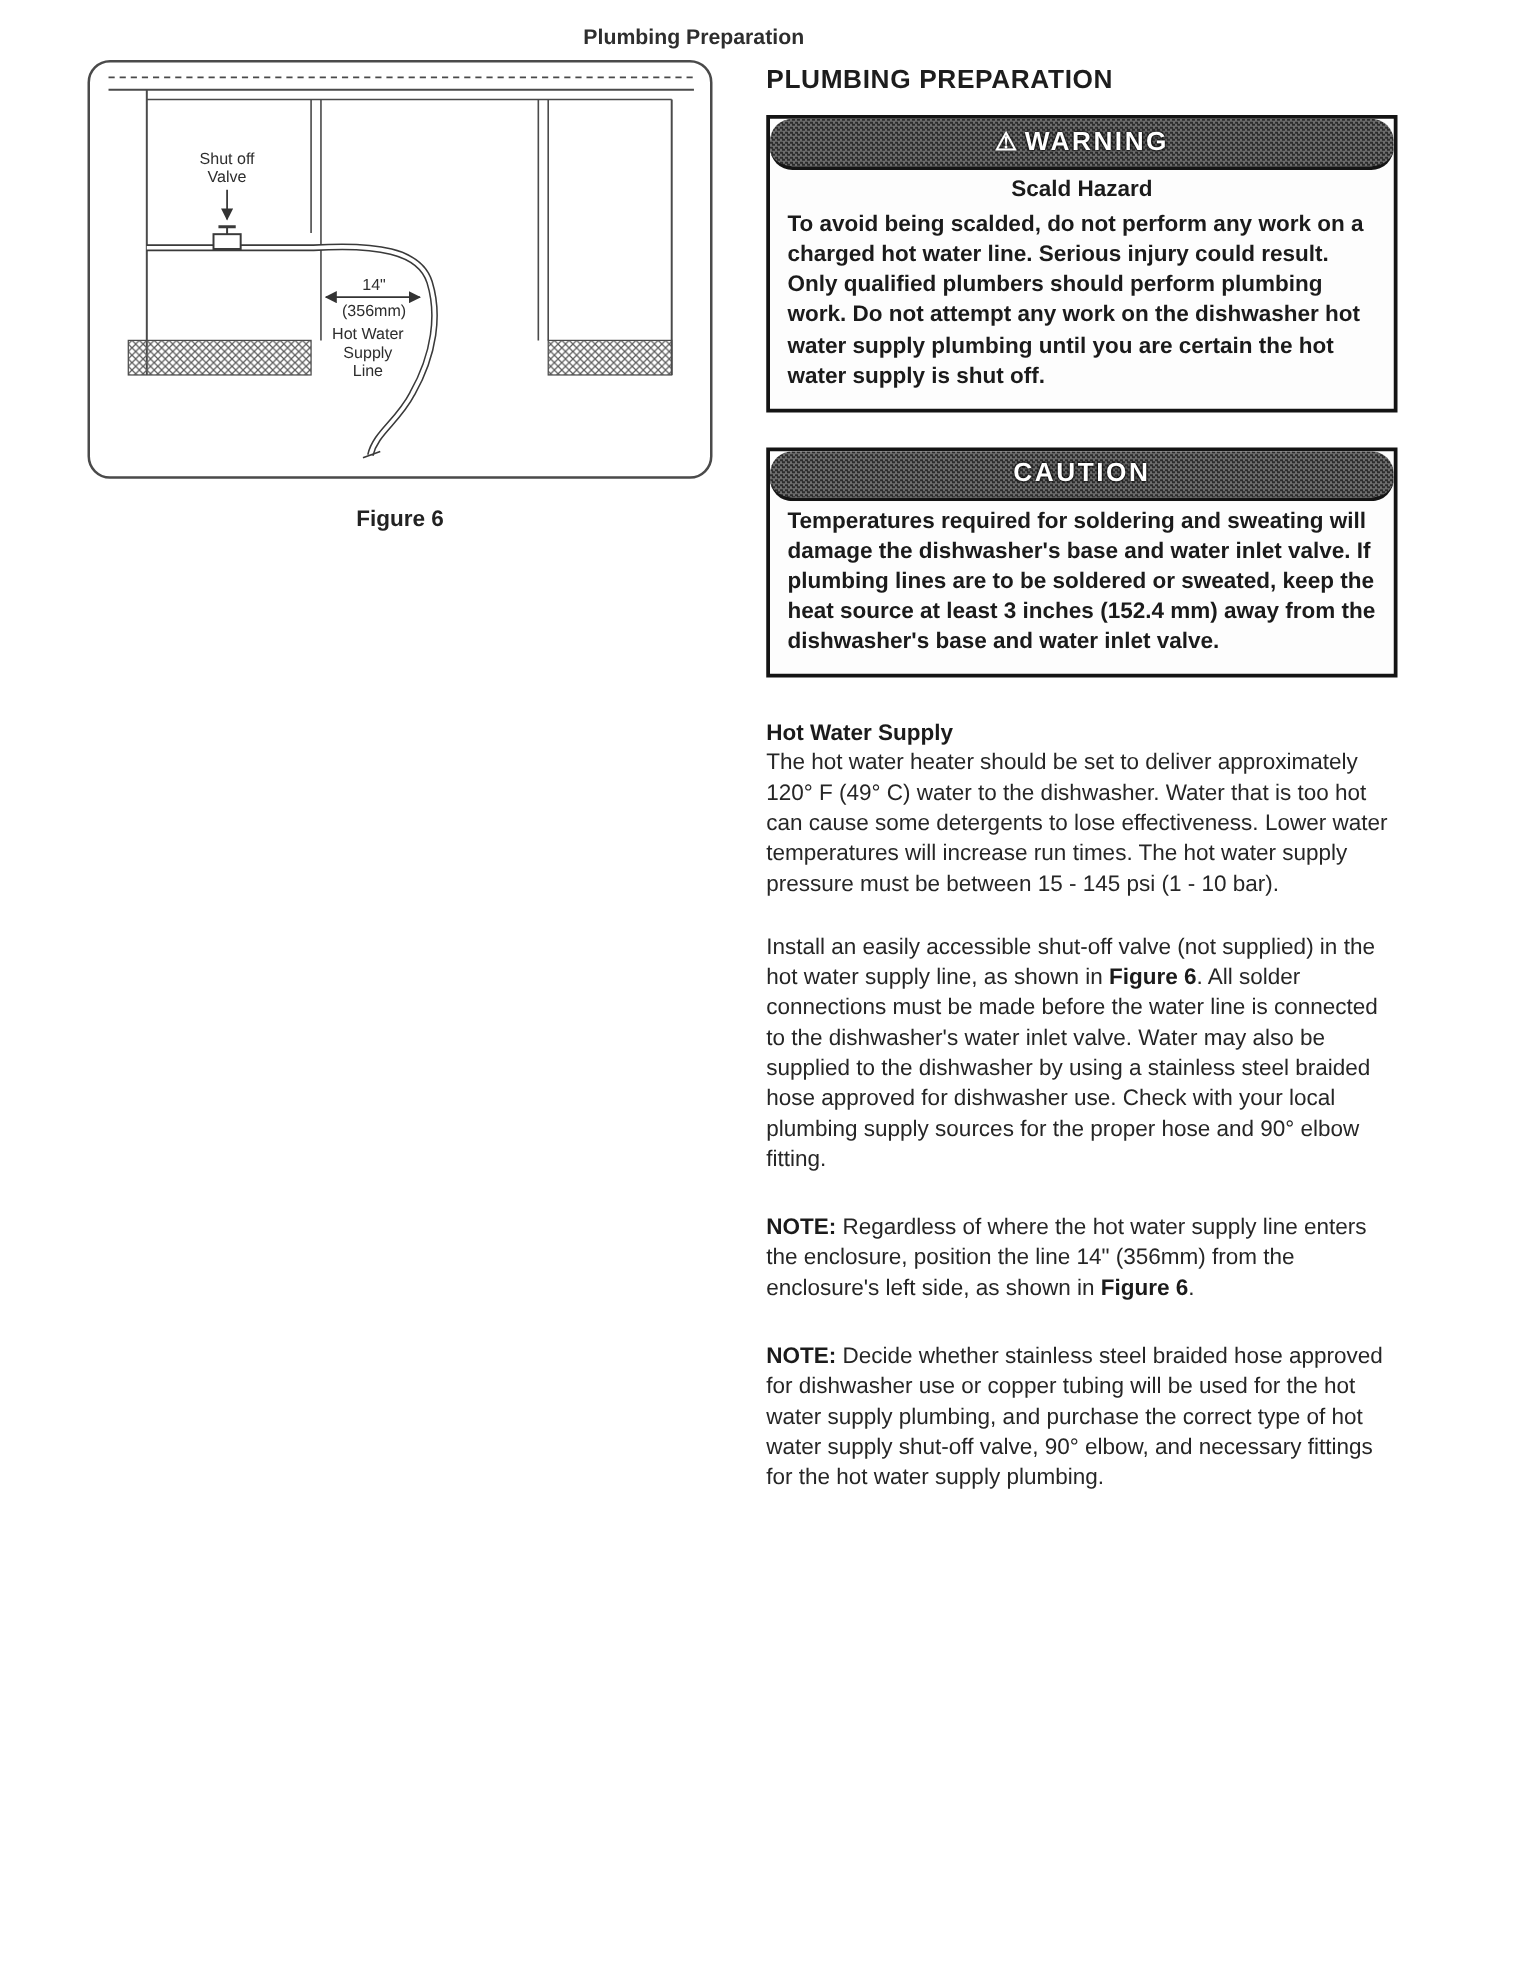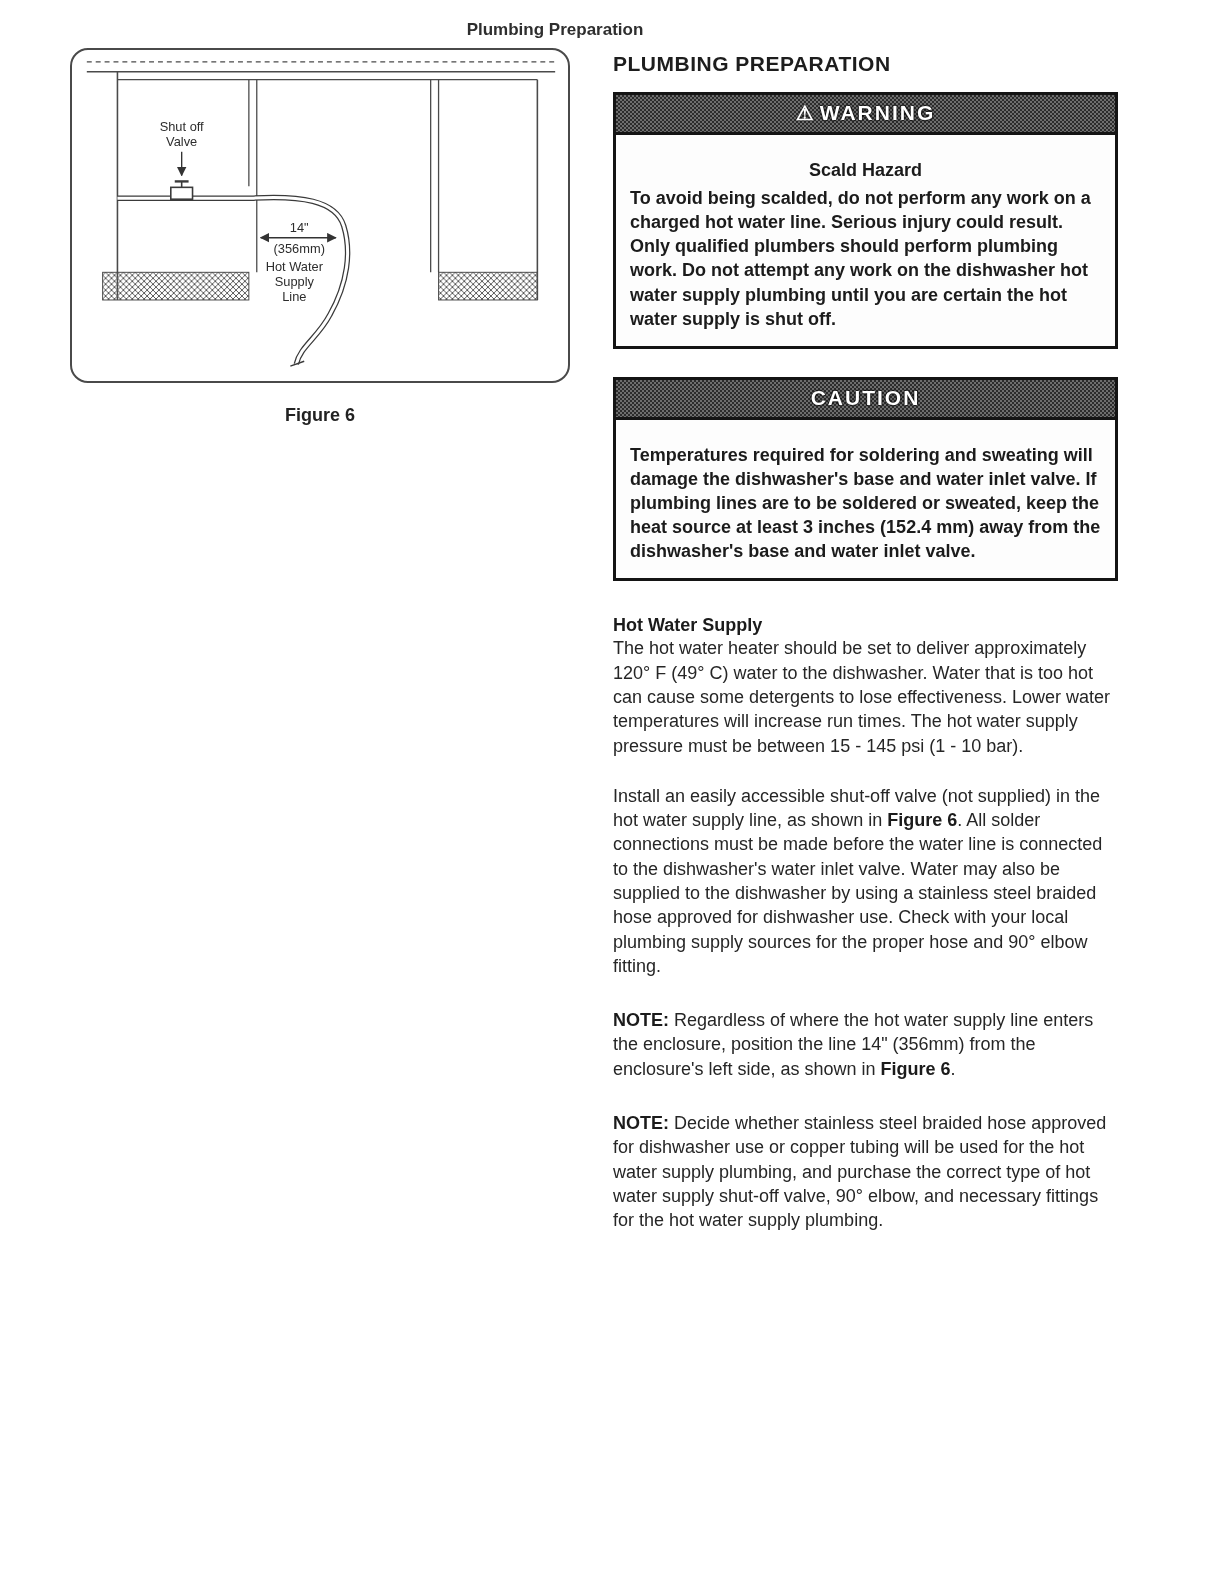--- a/index.html
+++ b/index.html
@@ -72,37 +72,38 @@
     border: 3px solid #141414;
     margin-bottom: 28px;
     background: #fdfdfd;
   }
   .alert-head {
     background: repeating-conic-gradient(#2c2c2c 0% 25%, #6e6e6e 0% 50%);
     background-size: 4px 4px;
     border-bottom: 3px solid #141414;
     text-align: center;
     padding: 6px 0 7px 0;
+    border-radius: 18px;
   }
   .alert-head .head-text {
     color: #ffffff;
     font-weight: bold;
     font-size: 21px;
     letter-spacing: 2px;
     text-shadow: 0 0 3px #000, 0 0 2px #000;
   }
   .warn-icon {
     color: #ffffff;
     font-weight: bold;
     font-size: 20px;
     margin-right: 6px;
     text-shadow: 0 0 3px #000;
   }
   .alert-body {
-    padding: 23px 14px 15px 14px;
+    padding: 3px 14px 15px 14px;
     font-weight: bold;
     font-size: 18px;
     line-height: 1.34;
     color: #1b1b1b;
   }
   .alert-sub {
     text-align: center;
     font-weight: bold;
     font-size: 18px;
     margin-bottom: 4px;

